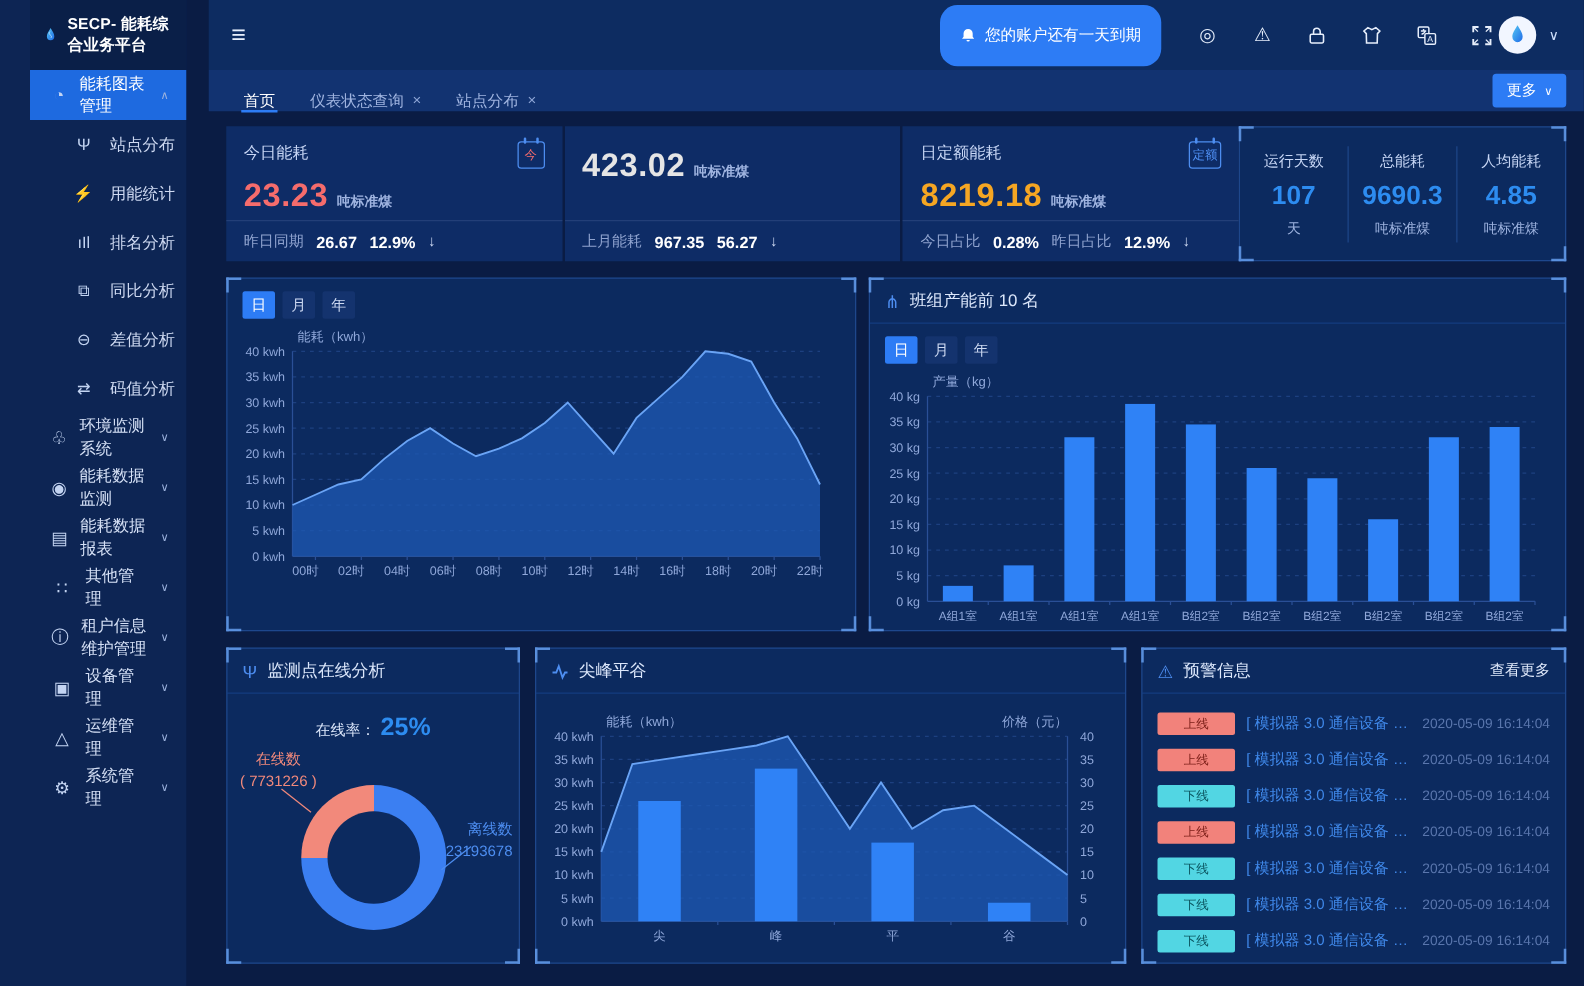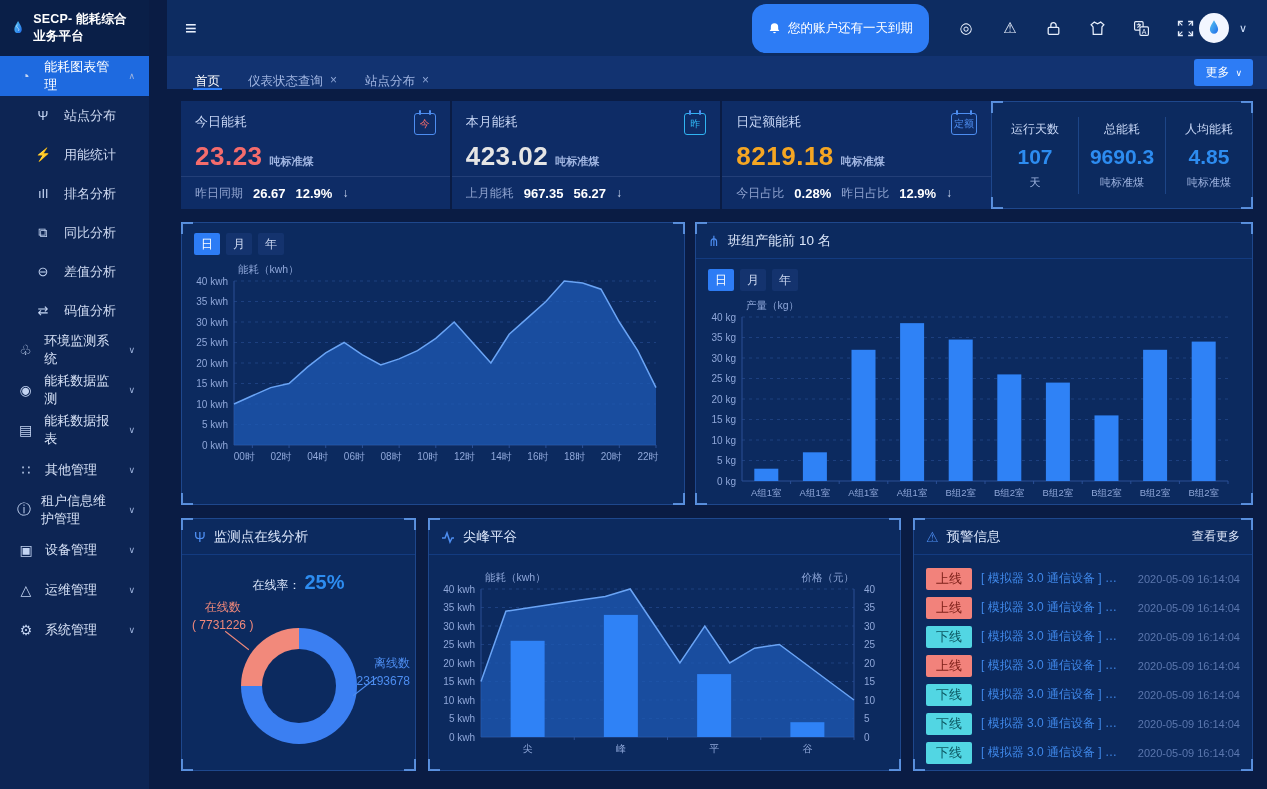--- a/index.html
+++ b/index.html
@@ -1,20 +1,20 @@
 <!DOCTYPE html>
 <html><head>
 <meta charset="utf-8">
 <style>
   * { margin:0; padding:0; box-sizing:border-box; }
   html,body { width:1267px; height:789px; overflow:hidden;
     font-family:"Liberation Sans", sans-serif; background:#0a1c44; color:#e6eefb; }
 
   
-  .sidebar { position:absolute; left:0; top:0; width:149px; height:789px; background:#0d2554; z-index:5; }
+  .sidebar { position:absolute; left:0; top:0; width:149px; height:789px; background:#0d2554; z-index:5;padding-left:24px; }
   .logo { height:56px; background:#0a1f48; display:flex; align-items:center; padding:0 10px; gap:7px; }
   .logo-title { font-size:12.5px; font-weight:bold; color:#fff; letter-spacing:.2px; }
   .side-item { height:40px; display:flex; align-items:center; gap:10px; padding:0 14px 0 17px;
     font-size:13px; color:#d6e1f6; cursor:pointer; }
   .side-item .g-icon { width:18px; text-align:center; font-size:14px; color:#c3d4f2; }
   .side-item .caret { margin-left:auto; font-size:9px; color:#9db3de; }
   .side-item.active { background:#1e6ae0; color:#fff; }
   .side-sub { height:39px; display:flex; align-items:center; gap:12px; padding-left:34px;
     font-size:13px; color:#cfdaf2; cursor:pointer; }
   .side-sub .g-icon { width:18px; text-align:center; font-size:13px; color:#c3d4f2; }
@@ -118,21 +118,21 @@
   .donut::after { content:""; position:absolute; inset:21px; border-radius:50%; background:#0c2a5f; }
   .lbl-online { position:absolute; left:10px; top:4px; font-size:12px; color:#f2897b; text-align:center; line-height:1.5; }
   .lbl-offline { position:absolute; right:5px; top:60px; font-size:12px; color:#4d8df0; text-align:right; line-height:1.5; }
   .leader { position:absolute; height:1px; width:30px; }
   .leader-on { left:40px; top:46px; background:#f2897b; transform:rotate(38deg); }
   .leader-off { left:168px; top:92px; background:#4d8df0; transform:rotate(-38deg); }
 
   .alerts-more { margin-left:auto; font-size:12px; color:#dfe8fa; cursor:pointer; }
   .alert-list { padding:9px 12px 0; }
   .alert-row { display:flex; align-items:center; gap:9px; height:29px; }
-  .badge { font-size:13px; padding:2px 10px; border-radius:2px; flex:0 0 auto; }
+  .badge { font-size:10px; padding:2px 21px; border-radius:2px; flex:0 0 auto; }
   .badge.up { background:#f2827b; color:#7e211a; }
   .badge.down { background:#52d6e3; color:#0b5560; }
   .alert-text { color:#3f87e8; font-size:12px; white-space:nowrap; overflow:hidden;
     text-overflow:ellipsis; flex:1; }
   .alert-time { color:#5a76ad; font-size:11px; flex:0 0 auto; }
 
   svg text { font-family:"Liberation Sans", sans-serif; }
 </style>
 </head>
 <body>
@@ -310,24 +310,20 @@
       <span class="kpi-unit">吨标准煤</span>
     </div>
     <div class="kpi-footer">
             <span class="kpi-f-label">昨日同期</span>
             <span class="kpi-f-value">26.67</span>
             <span class="kpi-f-value">12.9%</span>
             <span class="kpi-arrow">↓</span>
           </div>
   </div>
         <div class="kpi-card">
-    <div class="kpi-top">
-      <span class="kpi-title">本月能耗</span>
-      <span class="cal-badge" style="border-color: rgb(48, 180, 242); color: rgb(48, 180, 242);">昨</span>
-    </div>
     <div class="kpi-value-row">
       <span class="kpi-value" style="color: #e5e5e5;">423.02</span>
       <span class="kpi-unit">吨标准煤</span>
     </div>
     <div class="kpi-footer">
             <span class="kpi-f-label">上月能耗</span>
             <span class="kpi-f-value">967.35</span>
             <span class="kpi-f-value">56.27</span>
             <span class="kpi-arrow">↓</span>
           </div>

